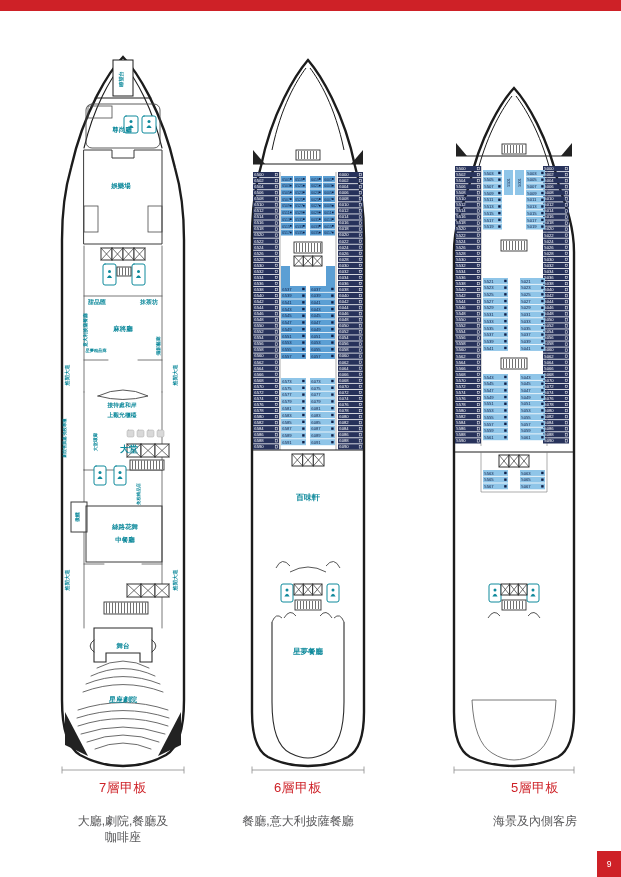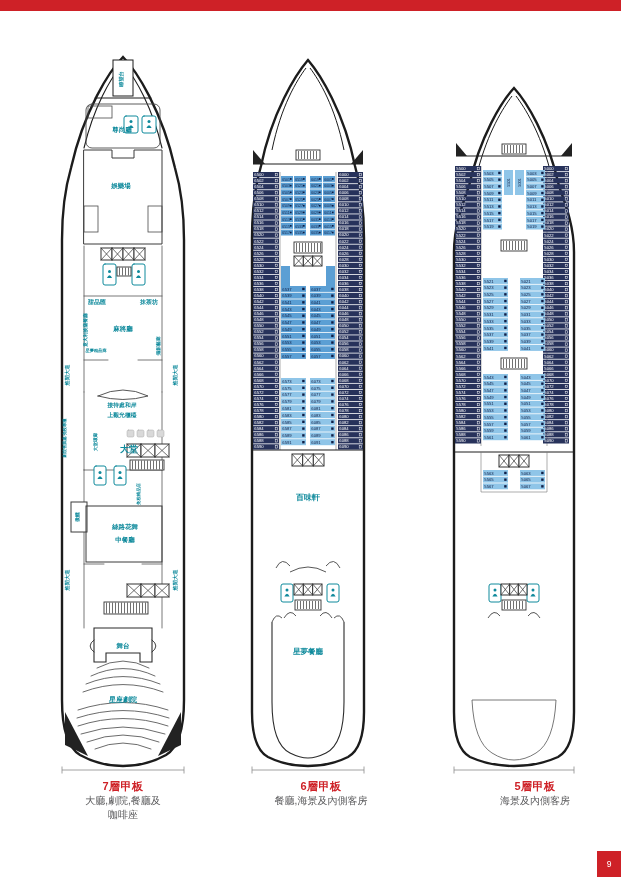--- a/index.html
+++ b/index.html
@@ -1,22 +1,22 @@
 <!DOCTYPE html>
 <html><head>
 <meta charset="utf-8">
 <style>
   html,body{margin:0;padding:0;}
   body{width:621px;height:877px;position:relative;background:#ffffff;
        font-family:"Liberation Sans", sans-serif;overflow:hidden;}
   .topbar{position:absolute;left:0;top:0;width:621px;height:11px;}
   #plan{position:absolute;left:0;top:0;}
   .caption{position:absolute;top:779px;width:160px;text-align:center;}
-  .caption .t{font-size:11px;font-weight:bold;letter-spacing:.5px;}
-  .caption .d{font-size:10px;line-height:1.35;margin-top:0;}
+  .caption .t{font-size:13px;font-weight:normal;letter-spacing:.5px;}
+  .caption .d{font-size:12px;line-height:1.35;margin-top:16px;}
   .pagenum{position:absolute;left:597px;top:851px;width:24px;height:26px;
            color:#fff;font-size:8.5px;display:flex;align-items:center;justify-content:center;}
   svg text{font-family:"Liberation Sans", sans-serif;}
 </style>
 </head>
 <body>
 
 <div class="topbar" style="background:#CE2127"></div>
 
 <svg id="plan" width="621" height="877" viewBox="0 0 621 877">
@@ -2039,23 +2039,23 @@
   </g>
 </svg>
 
 <div class="caption" style="left:43px">
   <div class="t" style="color:#CE2127">7層甲板</div>
   <div class="d" style="color:#58585A">
     <span>大廳,劇院,餐廳及</span><br>
     <span>咖啡座</span>
   </div>
 </div>
-<div class="caption" style="left:241px">
+<div class="caption" style="left:218px">
   <div class="t" style="color:#CE2127">6層甲板</div>
-  <div class="d" style="color:#58585A"><span>餐廳,海景及內側客房</span></div>
+  <div class="d" style="color:#58585A"><span>餐廳,意大利披薩餐廳</span></div>
 </div>
 <div class="caption" style="left:455px">
   <div class="t" style="color:#CE2127">5層甲板</div>
   <div class="d" style="color:#58585A"><span>海景及內側客房</span></div>
 </div>
 
 <div class="pagenum" style="background:#CE2127">
   <span>9</span>
 </div>
 

